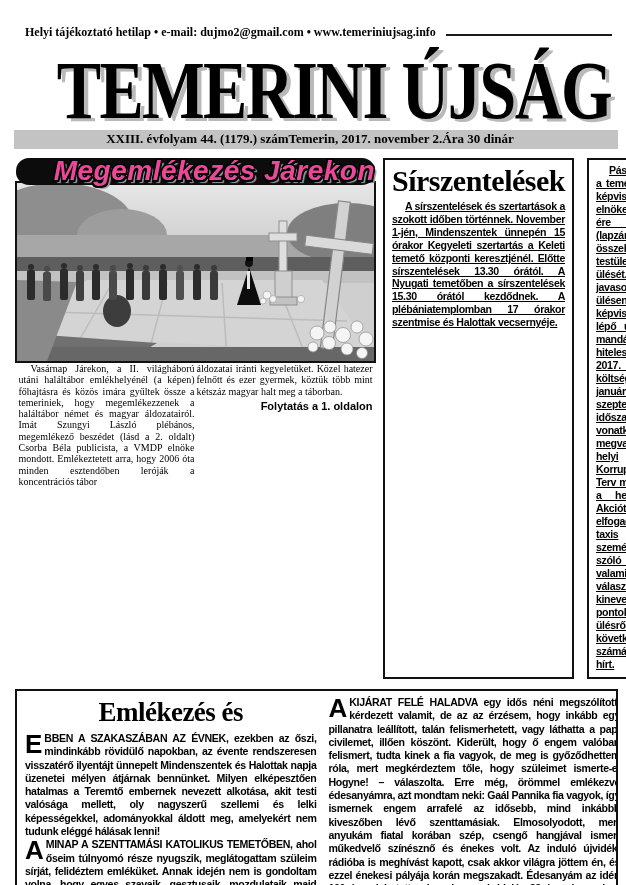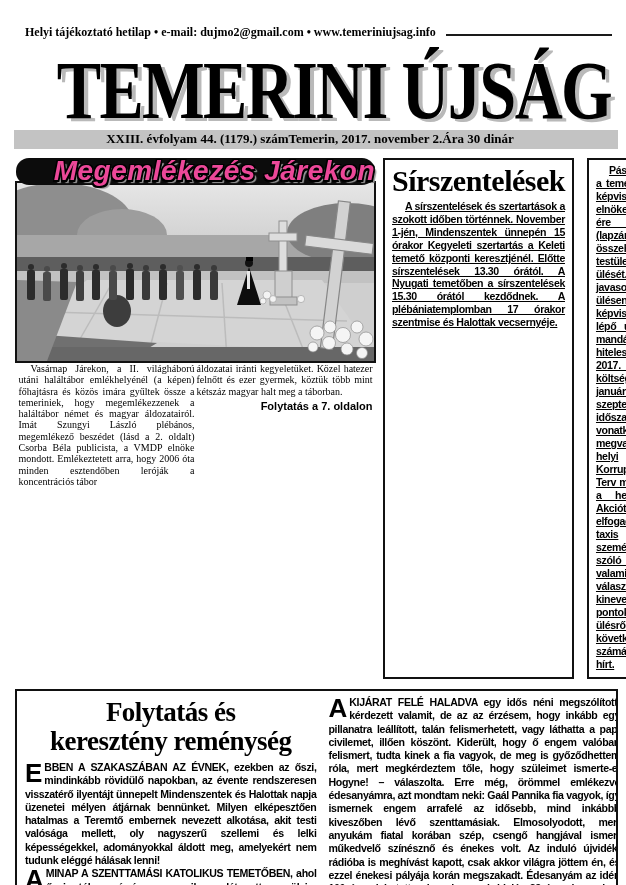--- a/index.html
+++ b/index.html
@@ -193,21 +193,21 @@
         </svg>
       </div>
 
 
       <div class="lead-cols">
         <div class="lead-col">
           <p class="indent">Vasárnap Járekon, a II. világháború utáni haláltábor emlékhelyénél (a képen) főhajtásra és közös imára gyűltek össze a temeriniek, hogy megemlékezzenek a haláltábor német és magyar áldozatairól. Imát Szungyi László plébános, megemlékező beszédet (lásd a 2. oldalt) Csorba Béla publicista, a VMDP elnöke mondott. Emlékeztetett arra, hogy 2006 óta minden esztendőben leróják a koncentrációs tábor</p>
         </div>
         <div class="lead-col">
           <p>áldozatai iránti kegyeletüket. Közel hatezer felnőtt és ezer gyermek, köztük több mint kétszáz magyar halt meg a táborban.</p>
-          <p class="continuation">Folytatás a 7. oldalon</p>
+          <p class="continuation">Folytatás a 1. oldalon</p>
         </div>
       </div>
     </div>
 
     <div class="col-right">
       <section class="boxed" id="grave-blessings">
         <h2 class="box-title-serif">Sírszentelések</h2>
         <div class="box-body">
           <p class="indent">A sírszentelések és szertartások a szokott időben történnek. November 1-jén, Mindenszentek ünnepén 15 órakor Kegyeleti szertartás a Keleti temető központi keresztjénél. Előtte sírszentelések 13.30 órától. A Nyugati temetőben a sírszentelések 15.30 órától kezdődnek. A plébániatemplomban 17 órakor szentmise és Halottak vecsernyéje.</p>
         </div>
@@ -217,22 +217,21 @@
         <div class="box-body">
           <p class="indent">Pásztor Róbert, a temerini községi képviselő-testület elnöke október 31-ére keddre (lapzárta után) összehívta a testület XIX. ülését. Naprendre javasolta a korábbi ülésen lemondott képviselő helyébe lépő új képviselő mandátumának hitelesítését, a 2017. évi költségvetés január–szeptemberig tartó időszakra vonatkozó megvalósítását, a helyi Korrupcióellenes Terv meghozatalát, a helyi Ifjúsági Akcióterv elfogadását, a taxis személyszállításról szóló határozatot, valamint a választások és kinevezések pontokat. Az ülésről lapunk következő számában adunk hírt.</p>
         </div>
       </section>
     </div>
   </div>
 
   <section class="bottom-box">
     <div class="bcol">
       <h2 class="btitle">
-        <span>Folytatás és</span><br>
-        <span>keresztény reménység</span>
+        <span>Emlékezés és</span><br>
       </h2>
       <p class="dc-para">
         <span class="dropcap">E</span><span>BBEN A SZAKASZÁBAN AZ ÉVNEK,</span><span> ezekben az őszi, mindinkább rövidülő napokban, az évente rendszeresen visszatérő ilyentájt ünnepelt Mindenszentek és Halottak napja üzenetei mélyen átjárnak bennünket. Milyen elképesztően hatalmas a Teremtő embernek nevezett alkotása, akit testi valósága mellett, oly nagyszerű szellemi és lelki képességekkel, adományokkal áldott meg, amelyekért nem tudunk eléggé hálásak lenni!</span>
       </p>
       <p class="dc-para">
         <span class="dropcap">A</span><span>MINAP A SZENTTAMÁSI KATOLIKUS TEMETŐBEN,</span><span> ahol őseim túlnyomó része nyugszik, meglátogattam szüleim sírját, felidéztem emléküket. Annak idején nem is gondoltam volna, hogy egyes szavaik, gesztusaik, mozdulataik majd vissza-visszatérnek, amikor nyugvóhelyüknek tiszteletem teszem. Egy pillantást vetettem az egykori eljegyzési fényképükre, melyet kívánságuk szerint az emlékműre tetettek. Érthetően azt tekintették ifjúságuk kedves emlékének, no meg azt is említették, hogy így ismerték őket szülőhelyükön kortársaik otthon. A sírnál történt tiszteletadás, emlékezés, virágok elhelyezése, imádság után, amikor búcsút vettem tőlük, természetszerűen eszembe ötlött, hogy ki tudja, lesz-e még egy év múlva is alkalmam, hogy meglátogassam sírjukat, vagy már az örökkévalóságban leszünk – reményeink szerint – mindörökre együtt, mint egykor Verbászon, a nagyszerű, szeretetteljes, boldogító családi körünkben.</span>
       </p>
     </div>
     <div class="bcol">
       <p class="dc-para">

